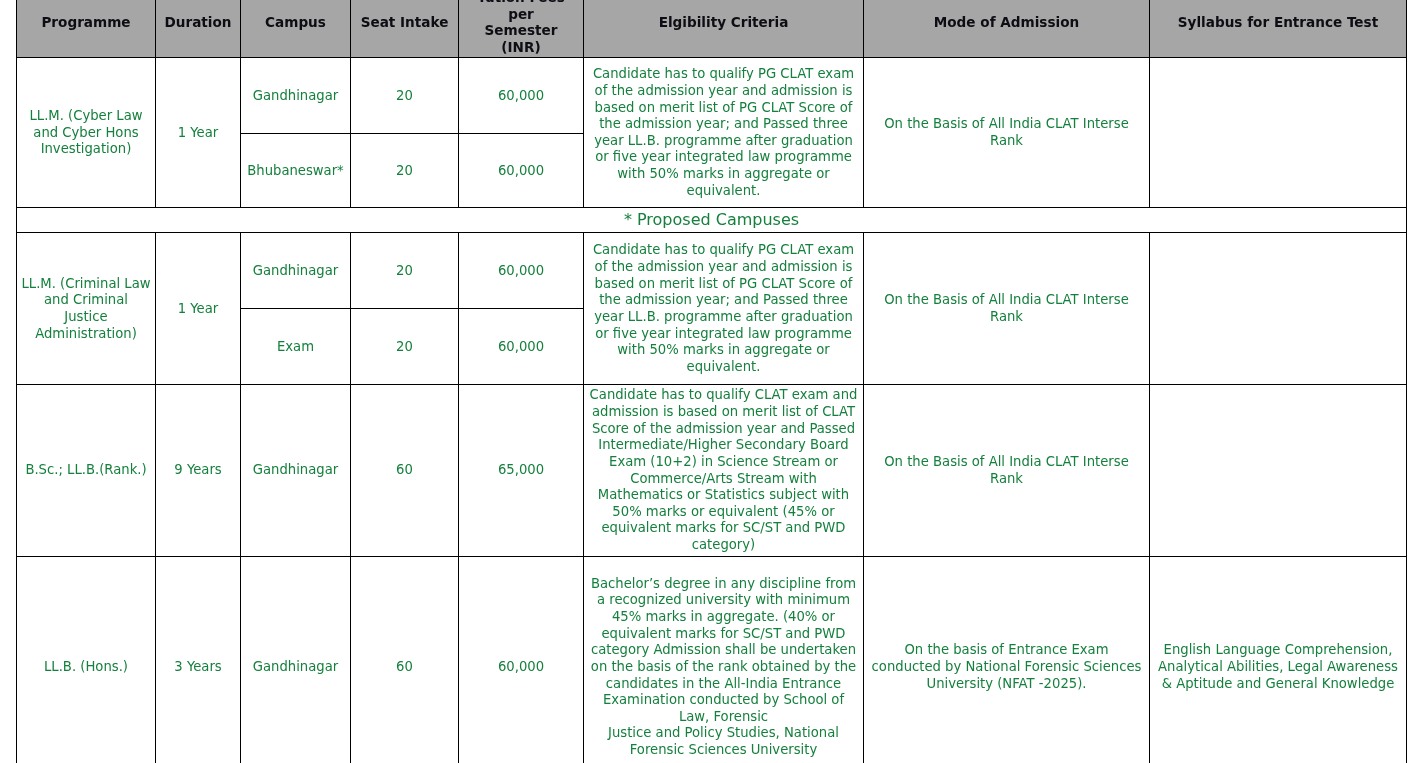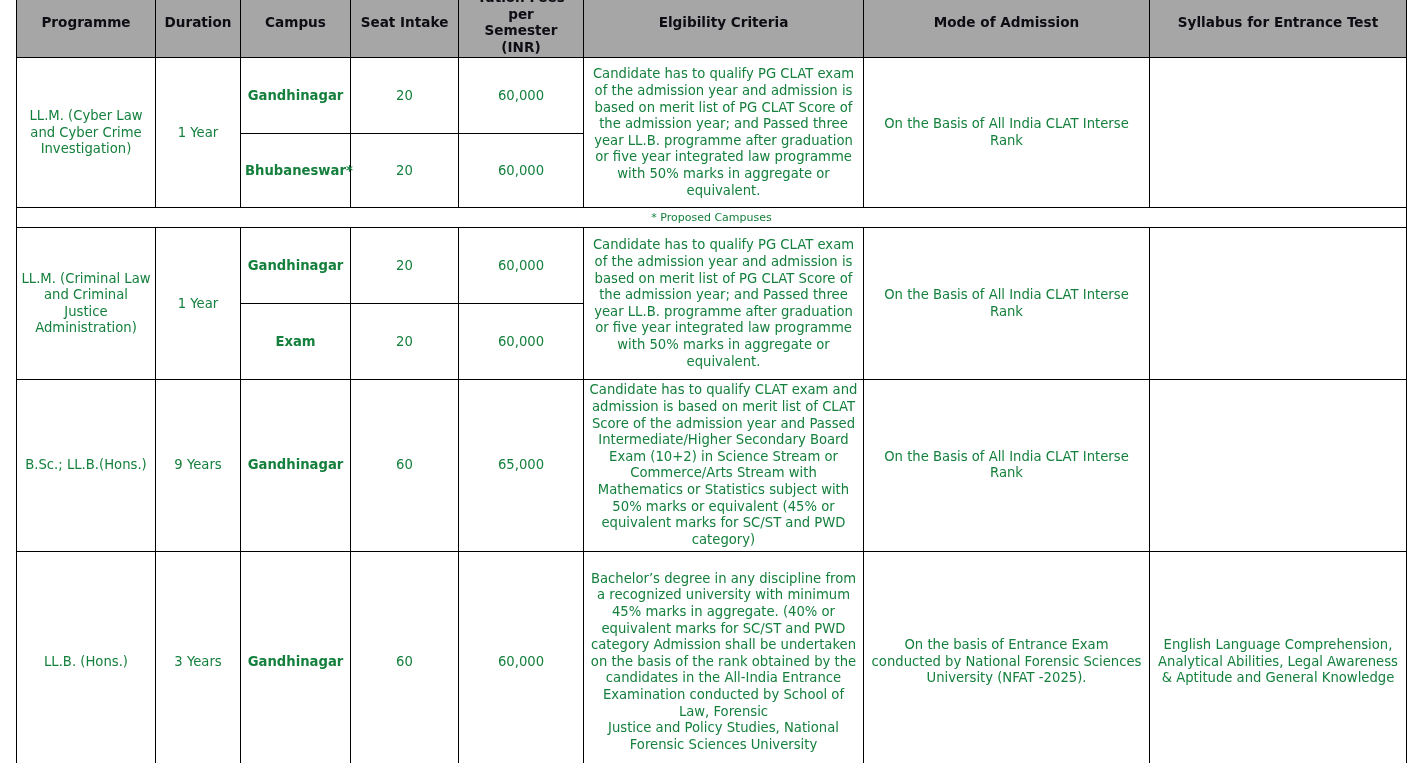--- a/index.html
+++ b/index.html
@@ -60,28 +60,27 @@
   col.c-campus     { width: 110px; }
   col.c-seat       { width: 108px; }
   col.c-fees       { width: 125px; }
   col.c-elig       { width: 280px; }
   col.c-mode       { width: 286px; }
   col.c-syllabus   { width: 257px; }
 
   td.campus-cell {
     text-align: left;
     padding-left: 5px;
-    font-weight: bold;
   }
 
   td.note-row {
     text-align: left;
     padding-left: 5px;
     height: 20px;
-    font-size: 11px;
+    font-size: 16px;
     line-height: 1.15;
   }
 
   td.elig-cell {
     line-height: 1.29;
     padding-left: 6px;
     padding-right: 6px;
   }
 
   td.mode-cell {
@@ -135,21 +134,21 @@
 (INR)</th>
         <th>Elgibility Criteria</th>
         <th>Mode of Admission</th>
         <th>Syllabus for Entrance Test</th>
       </tr>
     </thead>
 
     <tbody>
 
       <tr class="r-llm-cyber-a">
-        <td rowspan="2">LL.M. (Cyber Law and Cyber Crime Investigation)</td>
+        <td rowspan="2">LL.M. (Cyber Law and Cyber Hons Investigation)</td>
         <td rowspan="2">1 Year</td>
         <td class="campus-cell">Gandhinagar</td>
         <td>20</td>
         <td>60,000</td>
         <td class="elig-cell" rowspan="2">Candidate has to qualify PG CLAT exam of the admission year and admission is based on merit list of PG CLAT Score of the admission year; and Passed three year LL.B. programme after graduation or five year integrated law programme with 50% marks in aggregate or equivalent.</td>
         <td class="mode-cell" rowspan="2">On the Basis of All India CLAT Interse Rank</td>
         <td class="syll-cell" rowspan="2"></td>
       </tr>
       <tr class="r-llm-cyber-b">
         <td class="campus-cell">Bhubaneswar*</td>
@@ -171,21 +170,21 @@
         <td class="mode-cell" rowspan="2">On the Basis of All India CLAT Interse Rank</td>
         <td class="syll-cell" rowspan="2"></td>
       </tr>
       <tr class="r-llm-crim-b">
         <td class="campus-cell">Exam</td>
         <td>20</td>
         <td>60,000</td>
       </tr>
 
       <tr class="r-bsc">
-        <td>B.Sc.; LL.B.(Hons.)</td>
+        <td>B.Sc.; LL.B.(Rank.)</td>
         <td>9 Years</td>
         <td class="campus-cell">Gandhinagar</td>
         <td>60</td>
         <td>65,000</td>
         <td class="elig-cell">Candidate has to qualify CLAT exam and admission is based on merit list of CLAT Score of the admission year and Passed Intermediate/Higher Secondary Board Exam (10+2) in Science Stream or Commerce/Arts Stream with Mathematics or Statistics subject with 50% marks or equivalent (45% or equivalent marks for SC/ST and PWD category)</td>
         <td class="mode-cell">On the Basis of All India CLAT Interse Rank</td>
         <td class="syll-cell"></td>
       </tr>
 
       <tr class="r-llb">

